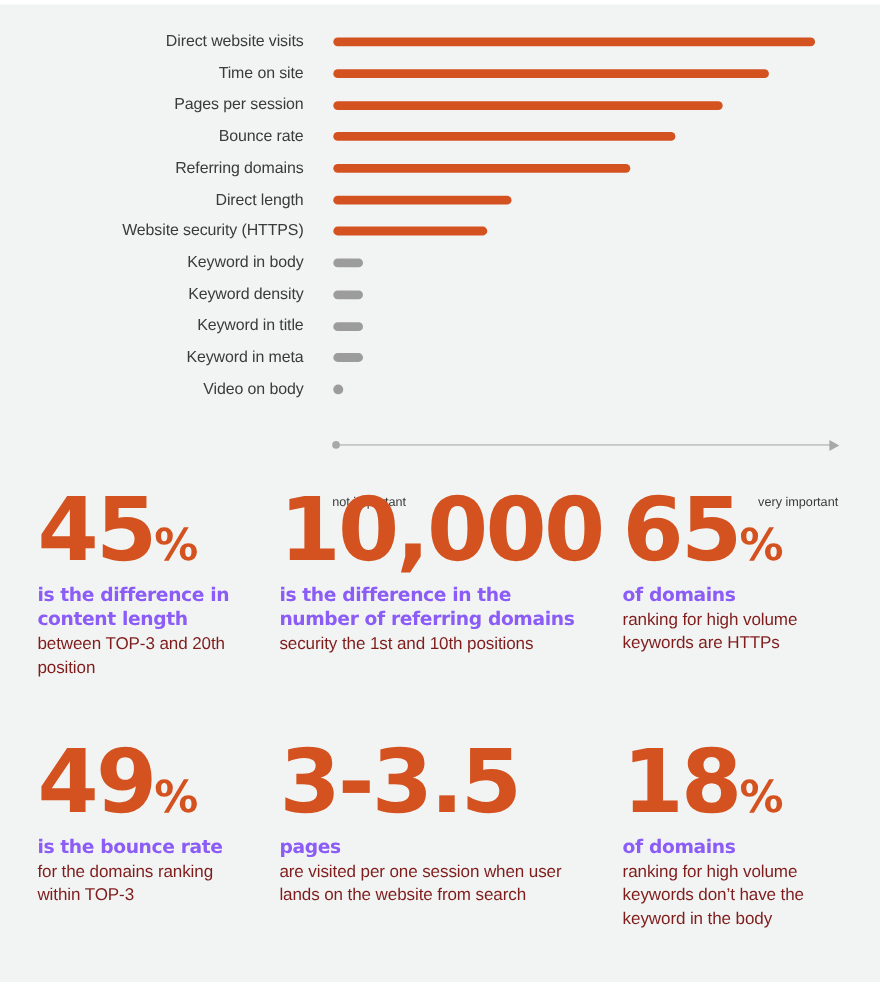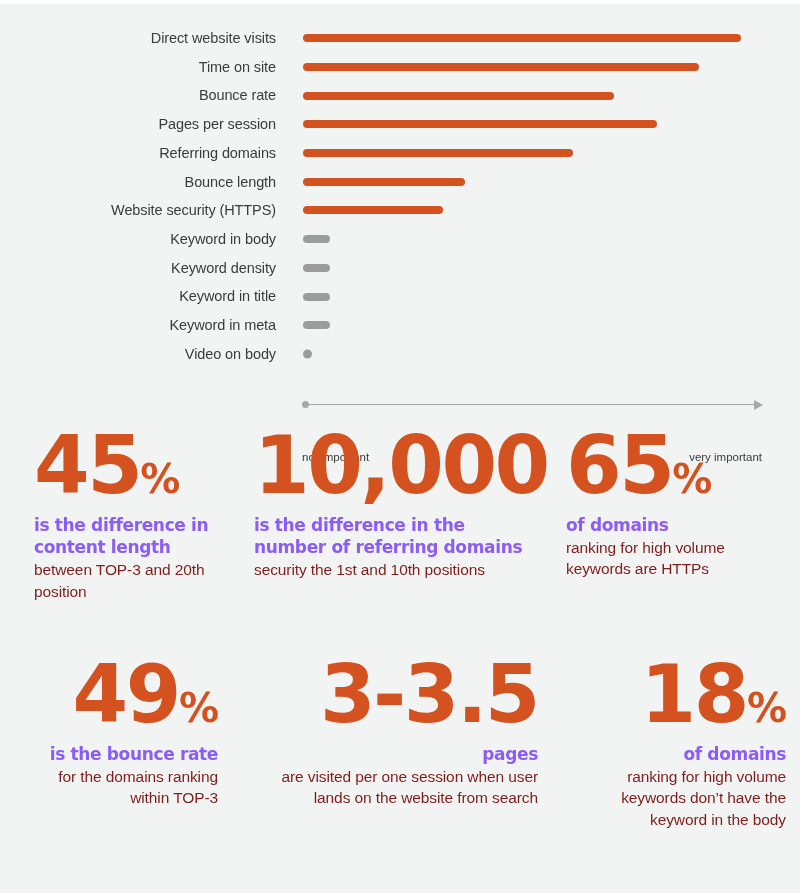--- a/index.html
+++ b/index.html
@@ -122,21 +122,21 @@
     justify-content: space-between;
     font-size: 11.5px;
     color: #3b3b3b;
     margin-top: 30px;
   }
 
   
   .stats {
     position: absolute;
     left: 0;
-    top: 428px;
+    top: 444px;
     width: 676px;
   }
   .stats-row {
     display: flex;
     width: 800px;
   }
   .stat {
     box-sizing: border-box;
     padding-right: 14px;
   }
@@ -166,21 +166,21 @@
     color: #8b5cf6;
     letter-spacing: -0.35px;
   }
   .stat-sub {
     font-size: 15.5px;
     line-height: 1.38;
     color: #7f1d1d;
     letter-spacing: -0.1px;
     margin-top: 1px;
   }
-  .stats-row.row2 { margin-top: 55px; text-align: right; }
+  .stats-row.row2 { margin-top: 55px; }
   .stats-row.row2 .stat.col1 { padding-top: 0; }
 </style>
 </head>
 <body>
 
 <div id="page">
   <div class="top-strip"></div>
 
   <div class="chart">
     <div class="chart-rows" id="chart-rows">
@@ -190,39 +190,39 @@
             <div class="bar" style="width: 438px; background: rgb(212, 82, 31);"></div>
           </div>
         </div>
         <div class="chart-row">
           <div class="row-label">Time on site</div>
           <div class="bar-track">
             <div class="bar" style="width: 396px; background: rgb(212, 82, 31);"></div>
           </div>
         </div>
         <div class="chart-row">
+          <div class="row-label">Pages per session</div>
+          <div class="bar-track">
+            <div class="bar" style="width: 354px; background: rgb(212, 82, 31);"></div>
+          </div>
+        </div>
+        <div class="chart-row">
           <div class="row-label">Bounce rate</div>
           <div class="bar-track">
             <div class="bar" style="width: 311px; background: rgb(212, 82, 31);"></div>
           </div>
         </div>
         <div class="chart-row">
-          <div class="row-label">Pages per session</div>
-          <div class="bar-track">
-            <div class="bar" style="width: 354px; background: rgb(212, 82, 31);"></div>
-          </div>
-        </div>
-        <div class="chart-row">
           <div class="row-label">Referring domains</div>
           <div class="bar-track">
             <div class="bar" style="width: 270px; background: rgb(212, 82, 31);"></div>
           </div>
         </div>
         <div class="chart-row">
-          <div class="row-label">Bounce length</div>
+          <div class="row-label">Direct length</div>
           <div class="bar-track">
             <div class="bar" style="width: 162px; background: rgb(212, 82, 31);"></div>
           </div>
         </div>
         <div class="chart-row">
           <div class="row-label">Website security (HTTPS)</div>
           <div class="bar-track">
             <div class="bar" style="width: 140px; background: rgb(212, 82, 31);"></div>
           </div>
         </div>

